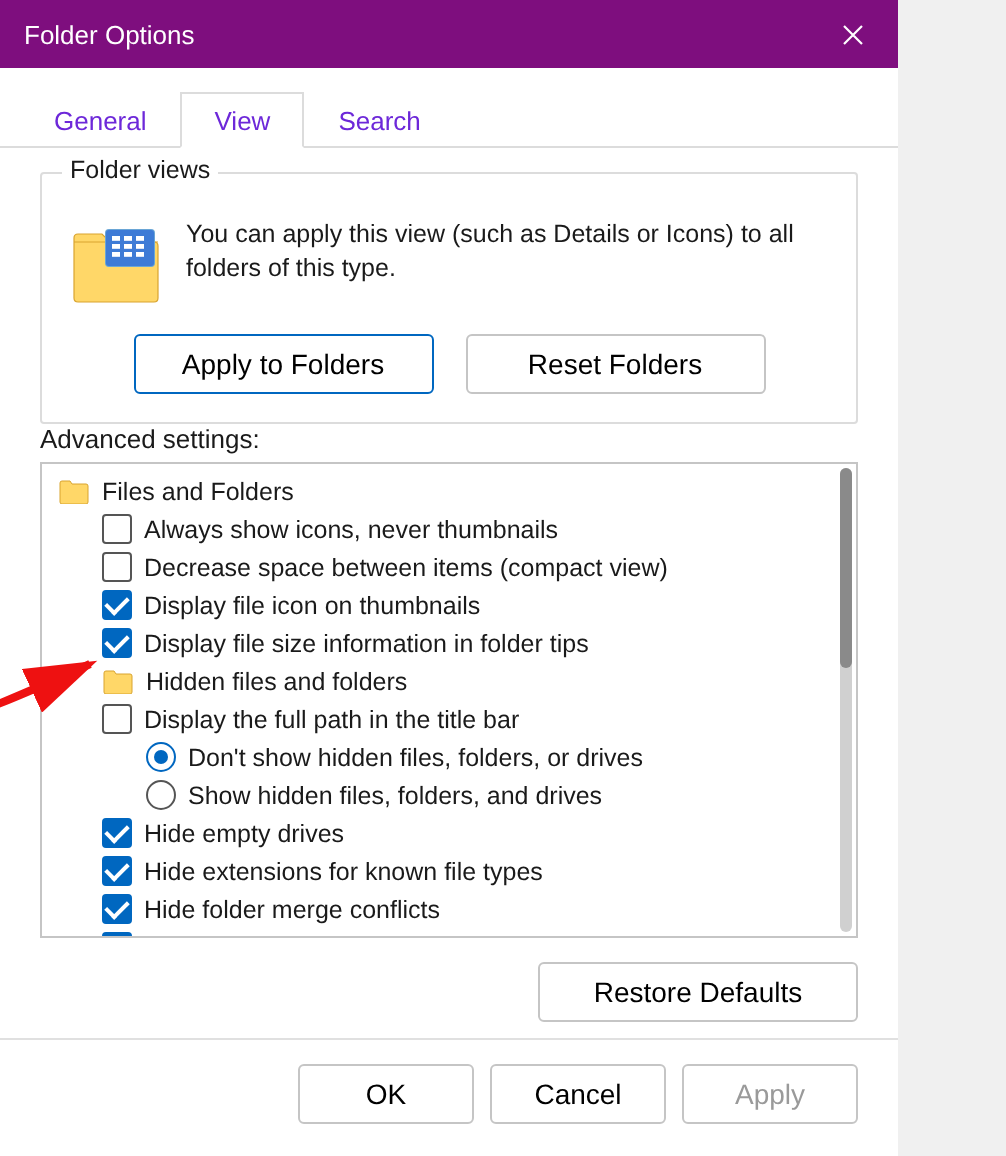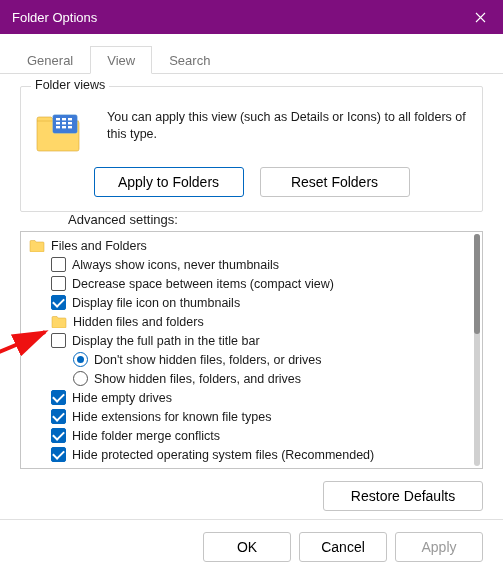--- a/index.html
+++ b/index.html
@@ -5,21 +5,21 @@
   * { box-sizing: border-box; }
   body {
     margin: 0;
     font-family: "Segoe UI", Tahoma, sans-serif;
     font-size: 12px;
     background: #f0f0f0;
     width: 503px;
     height: 578px;
     overflow: hidden;
   }
-  .window { width: 503px; height: 578px; display: flex; flex-direction: column; background: #fff; }
+  .window { width: 449px; height: 578px; display: flex; flex-direction: column; background: #fff; }
   .titlebar {
     background: #7e0e7e;
     height: 34px;
     display: flex;
     align-items: center;
     justify-content: space-between;
     padding: 0 0 0 12px;
     color: #fff;
     font-size: 13px;
   }
@@ -31,21 +31,21 @@
     display: flex;
     align-items: flex-end;
     height: 32px;
     margin-top: 8px;
     padding-left: 10px;
     border-bottom: 1px solid #dcdcdc;
   }
   .tab {
     padding: 6px 16px 5px;
     font-size: 13px;
-    color: #737373;
+    color: #6d28d9;
     border: 1px solid transparent;
     position: relative;
     bottom: -1px;
     cursor: default;
   }
   .tab.active {
     border: 1px solid #dcdcdc;
     border-bottom: 1px solid #fff;
     background: #fff;
   }
@@ -64,21 +64,21 @@
     margin-bottom: 0;
   }
   .groupbox-label {
     position: absolute;
     top: -9px;
     left: 10px;
     background: #fff;
     padding: 0 4px;
     font-size: 12.5px;
   }
-  .folder-views-row { display: flex; gap: 24px; }
+  .folder-views-row { display: flex; gap: 10px; }
   .folder-icon {
     width: 50px; height: 44px; flex:0 0 50px;
   }
   .fv-text { flex: 1; font-size: 12.5px; line-height: 1.35; }
   .fv-buttons {
     display: flex;
     gap: 16px;
     justify-content: center;
     margin-top: 14px;
   }
@@ -86,21 +86,21 @@
     min-width: 150px;
     height: 30px;
     border: 1px solid #c5c5c5;
     background: #fff;
     font: inherit;
     font-size: 14px;
     border-radius: 3px;
     cursor: default;
   }
   .btn.primary-outline { border-color: #0067c0; }
-  .section-label { font-size: 13px; margin-bottom: 4px; margin-left: 48px; }
+  .section-label { font-size: 13px; margin-bottom: 4px; }
   .tree-box {
     border: 1px solid #c5c5c5;
     height: 238px;
     overflow: hidden;
     position: relative;
     padding: 4px 2px;
   }
   .tree-scroll {
     position: absolute;
     right: 2px; top: 2px; bottom: 2px; width: 6px;
@@ -241,20 +241,24 @@
       </div>
       <div class="tree-row indent1">
         <span class="ck"></span>
         <span>Decrease space between items (compact view)</span>
       </div>
       <div class="tree-row indent1">
         <span class="ck checked"></span>
         <span>Display file icon on thumbnails</span>
       </div>
       <div class="tree-row indent1">
+        <span class="ck checked"></span>
+        <span>Display file size information in folder tips</span>
+      </div>
+      <div class="tree-row indent1">
         <svg class="mini-folder" viewBox="0 0 16 13">
           <path d="M1 3 L1 12 Q1 13 2 13 L14 13 Q15 13 15 12 L15 4 Q15 3 14 3 L7 3 L6 1.5 L2 1.5 Q1 1.5 1 2.5 Z" fill="#ffd768" stroke="#d9a42f" stroke-width="0.5"></path>
         </svg>
         <span>Hidden files and folders</span>
       </div>
 
       <div class="tree-row indent1">
         <span class="ck"></span>
         <span>Display the full path in the title bar</span>
       </div>

